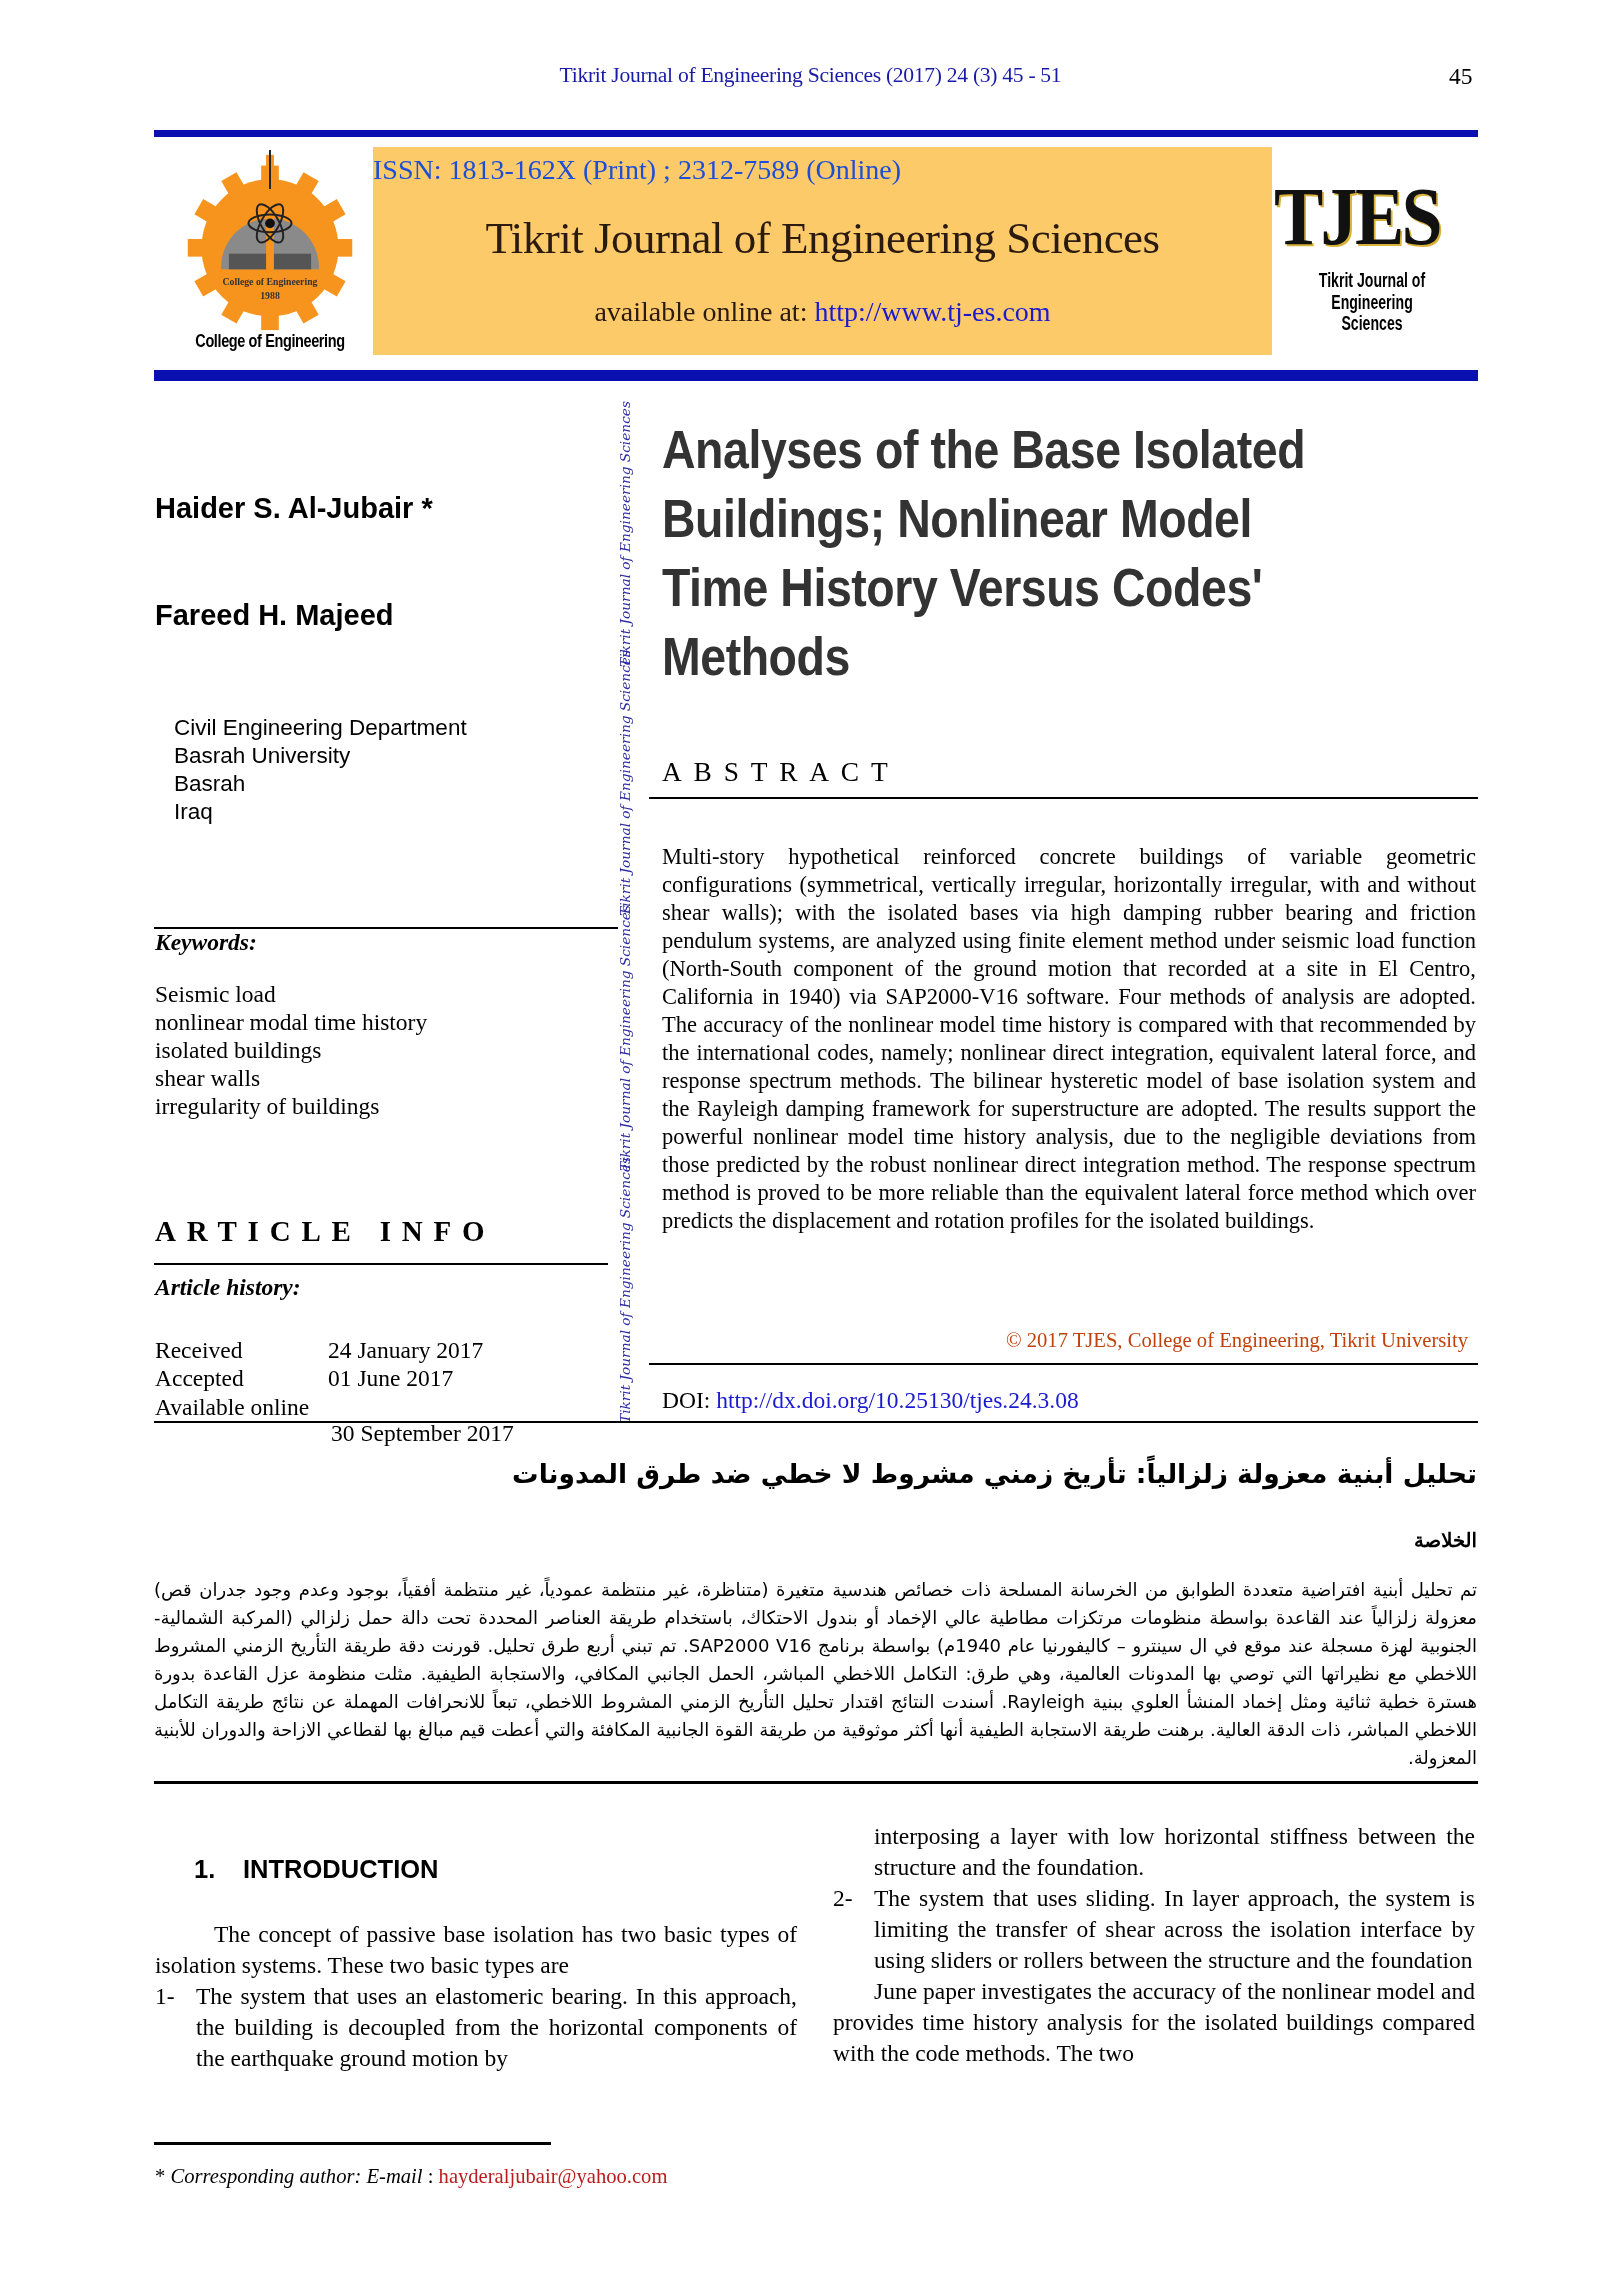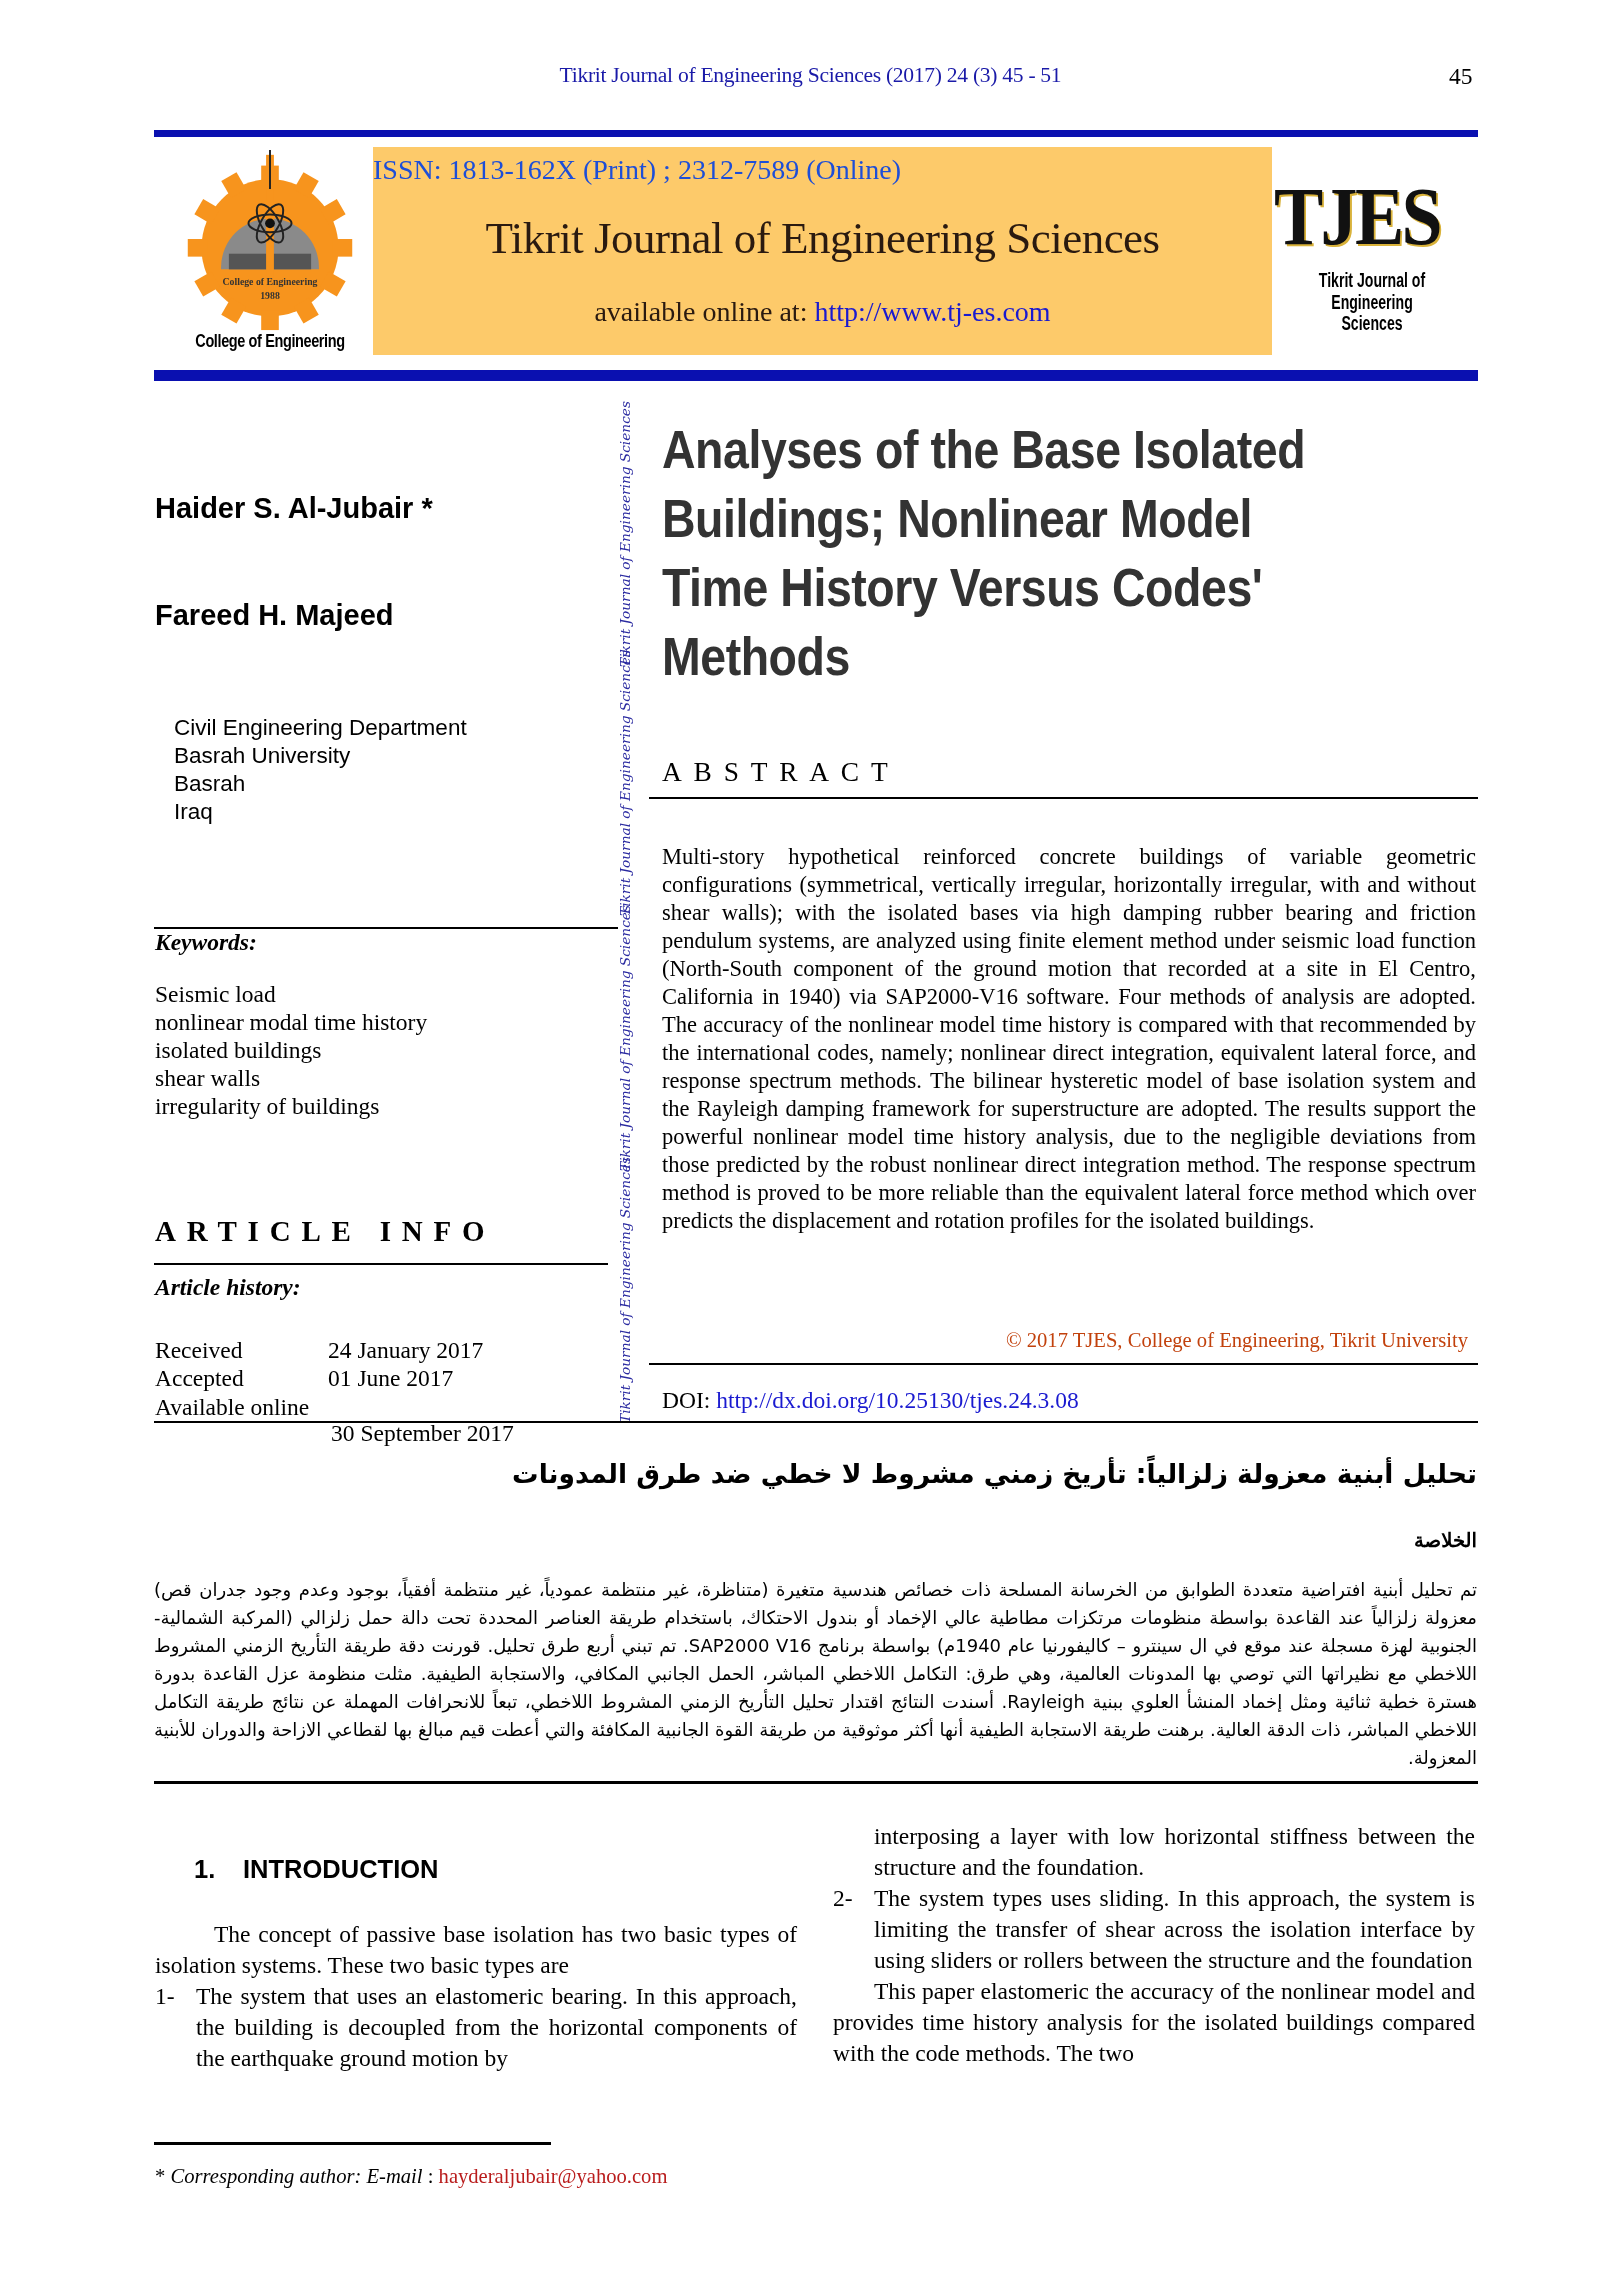--- a/index.html
+++ b/index.html
@@ -185,21 +185,21 @@
   <span class="num">1.</span><span>INTRODUCTION</span>
 </div>
 
 <div class="col" style="left:155px; top:1919px;">
   <p class="indent">The concept of passive base isolation has two basic types of isolation systems. These two basic types are</p>
   <p class="li"><span class="n">1-</span><span>The system that uses an elastomeric bearing. In this approach, the building is decoupled from the horizontal components of the earthquake ground motion by</span></p>
 </div>
 
 <div class="col" style="left:833px; top:1821px;">
   <p class="cont">interposing a layer with low horizontal stiffness between the structure and the foundation.</p>
-  <p class="li"><span class="n">2-</span><span>The system types uses sliding. In this approach, the system is limiting the transfer of shear across the isolation interface by using sliders or rollers between the structure and the foundation</span></p>
-  <p class="indent" style="text-indent:41px;">This paper elastomeric the accuracy of the nonlinear model and provides time history analysis for the isolated buildings compared with the code methods. The two</p>
+  <p class="li"><span class="n">2-</span><span>The system that uses sliding. In layer approach, the system is limiting the transfer of shear across the isolation interface by using sliders or rollers between the structure and the foundation</span></p>
+  <p class="indent" style="text-indent:41px;">June paper investigates the accuracy of the nonlinear model and provides time history analysis for the isolated buildings compared with the code methods. The two</p>
 </div>
 
 <div class="rule" style="left:154px; top:2142px; width:397px; height:2.9px;"></div>
 <div id="footnote" class="abs">
   <span>* </span><span class="label">Corresponding author: E-mail</span><span> : </span><a>hayderaljubair@yahoo.com</a>
 </div>
 
 
 </body></html>

